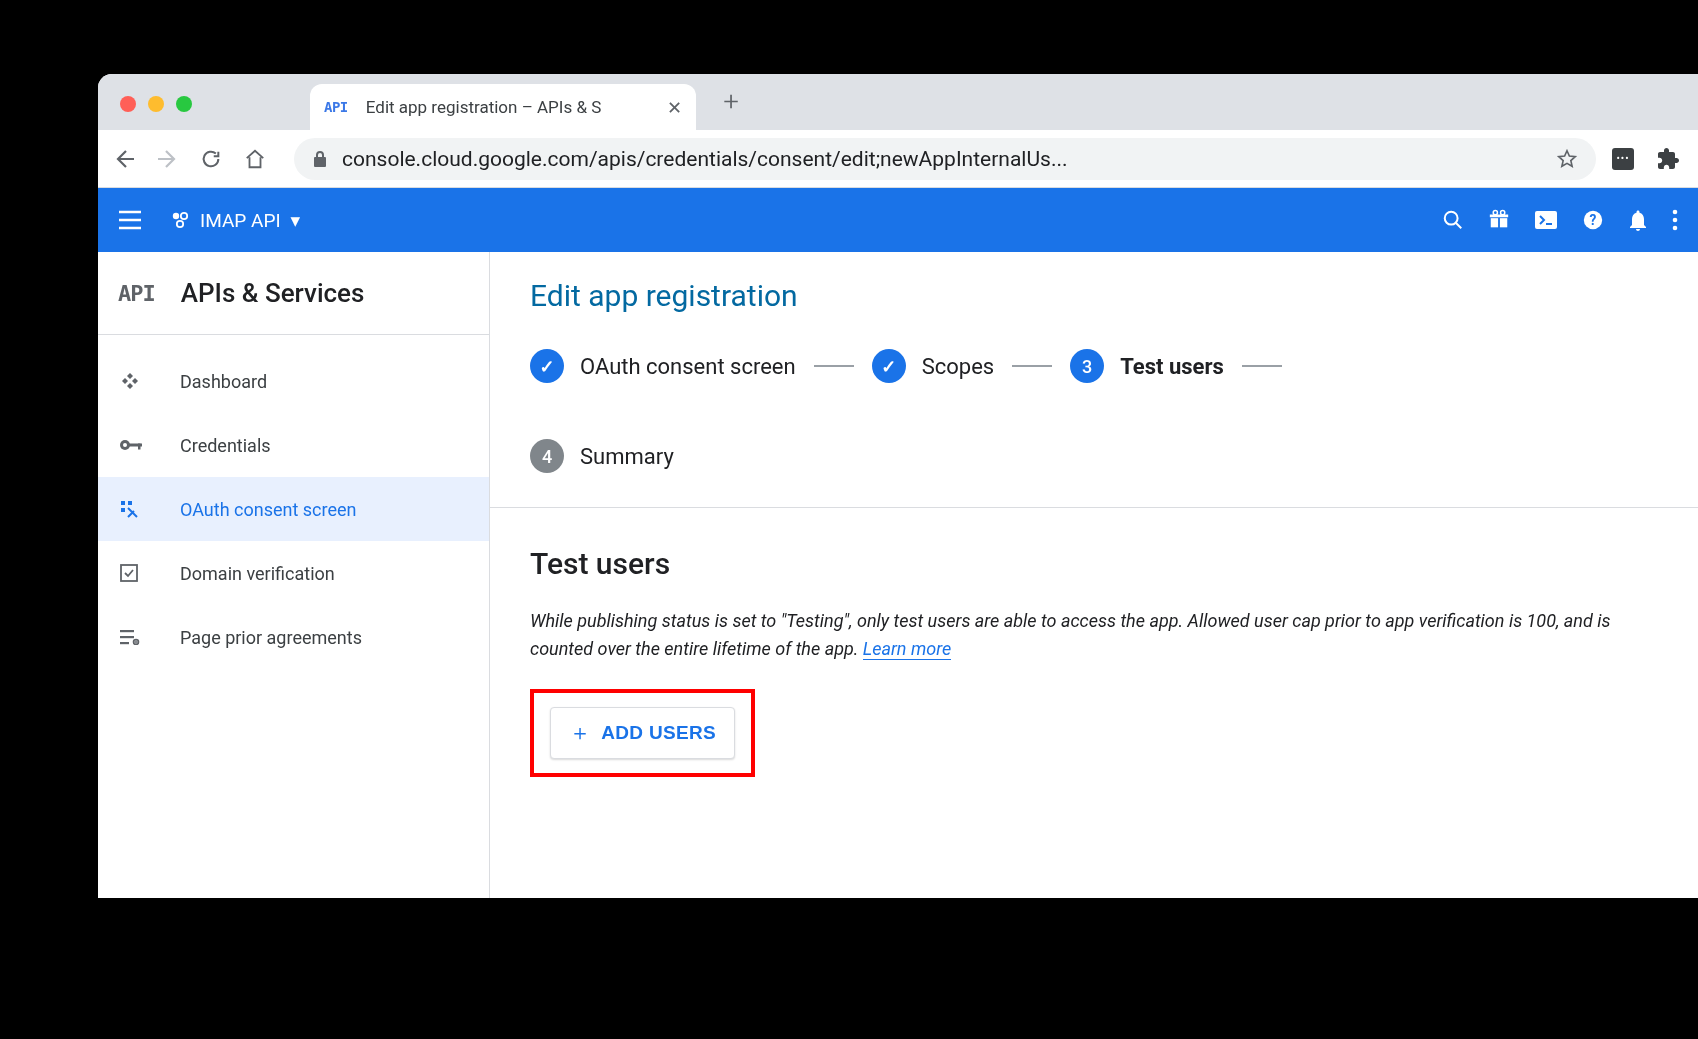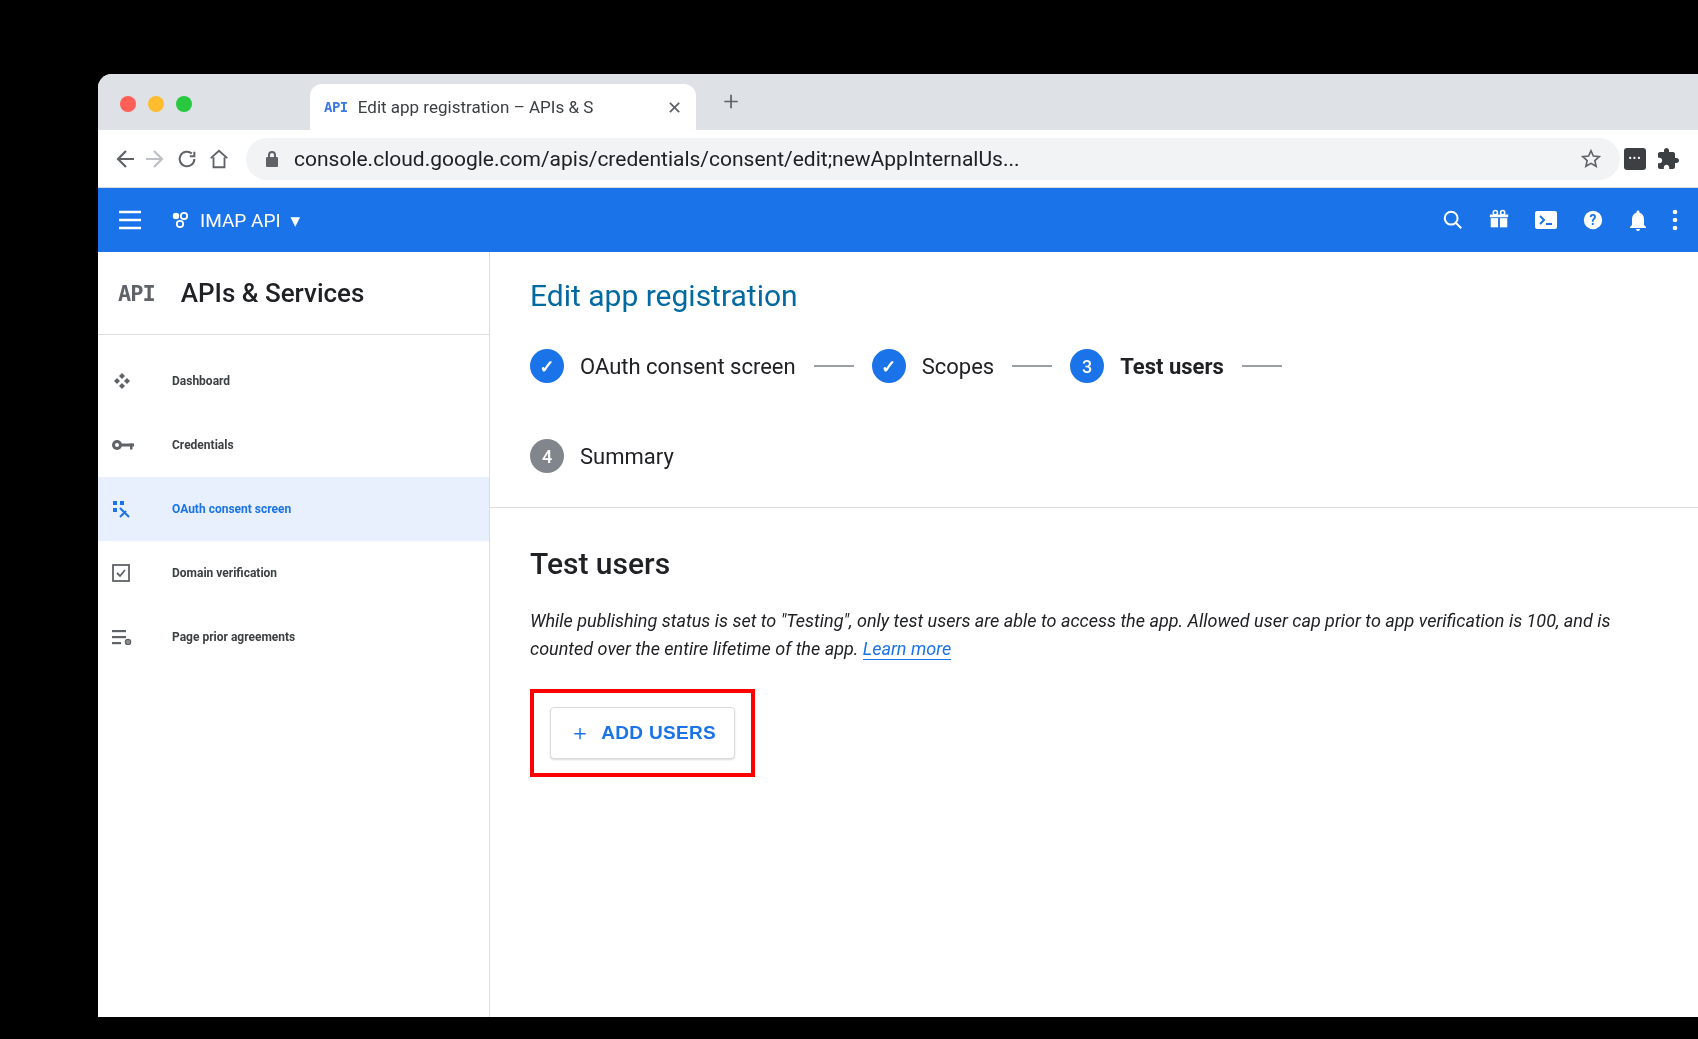--- a/index.html
+++ b/index.html
@@ -8,21 +8,21 @@
     background: #000;
     width: 1698px;
     height: 1039px;
     overflow: hidden;
   }
   .browser-window {
     position: absolute;
     top: 74px;
     left: 98px;
     width: 1600px;
-    height: 943px;
+    height: 824px;
     background: #fff;
     border-radius: 14px 0 0 0;
     overflow: hidden;
     box-shadow: 0 0 0 1px rgba(0,0,0,0.1);
   }
   
   .tab-strip {
     height: 56px;
     background: #dee1e6;
     display: flex;
@@ -54,38 +54,38 @@
     position: relative;
   }
   .tab-favicon {
     font-family: monospace;
     font-size: 14px;
     font-weight: 700;
     color: #3b78e7;
     margin-right: 10px;
     letter-spacing: -0.5px;
   }
-  .tab-title { flex: 1; overflow: hidden; white-space: nowrap; text-overflow: ellipsis; color:#3c4043;}
+  .tab-title { flex: 1; overflow: hidden; white-space: nowrap; text-overflow: ellipsis; color:#3c4043;margin-left:8px;}
   .tab-close { margin-left: 8px; font-size: 18px; color: #5f6368; cursor: pointer; }
   .new-tab {
     margin-left: 22px;
     margin-bottom: 12px;
     font-size: 26px;
     color: #5f6368;
     cursor: pointer;
     font-weight: 300;
   }
   
   .toolbar {
     height: 58px;
     background: #fff;
     display: flex;
     align-items: center;
     padding: 0 14px;
-    gap: 4px;
+    gap: 16px;
     border-bottom: 1px solid #dadce0;
   }
   .nav-icon { width: 28px; text-align: center; font-size: 24px; color: #5f6368; cursor: pointer; }
   .nav-icon.disabled { color: #bdc1c6; }
   .address-bar {
     flex: 1;
     height: 42px;
     background: #f1f3f4;
     border-radius: 21px;
     display: flex;
@@ -130,26 +130,25 @@
     gap: 26px;
     border-bottom: 1px solid #dadce0;
   }
   .sidebar-header-icon { font-family: monospace; font-weight:700; font-size:22px; color:#5f6368; letter-spacing:-1px;}
   .sidebar-header-title { font-size: 26px; font-weight: 500; color:#202124; }
   .sidebar-nav { padding-top: 14px; }
   .sidebar-item {
     display:flex;
     align-items:center;
     height: 64px;
-    padding: 0 14px;
+    padding: 0 22px;
     gap: 32px;
     cursor:pointer;
-    font-size: 12px;
+    font-size: 18px;
     color: #3c4043;
-    font-weight: bold;
   }
   .sidebar-item.active {
     background: #e8f0fe;
     color: #1a73e8;
   }
   .sidebar-item-icon { width: 28px; text-align:center; font-size: 20px; color: inherit; }
   .sidebar-item.active .sidebar-item-icon { color:#1a73e8; }
   .sidebar-item:not(.active) .sidebar-item-icon { color:#5f6368; }
   
   .main { flex:1; padding: 26px 40px; overflow:hidden;}

